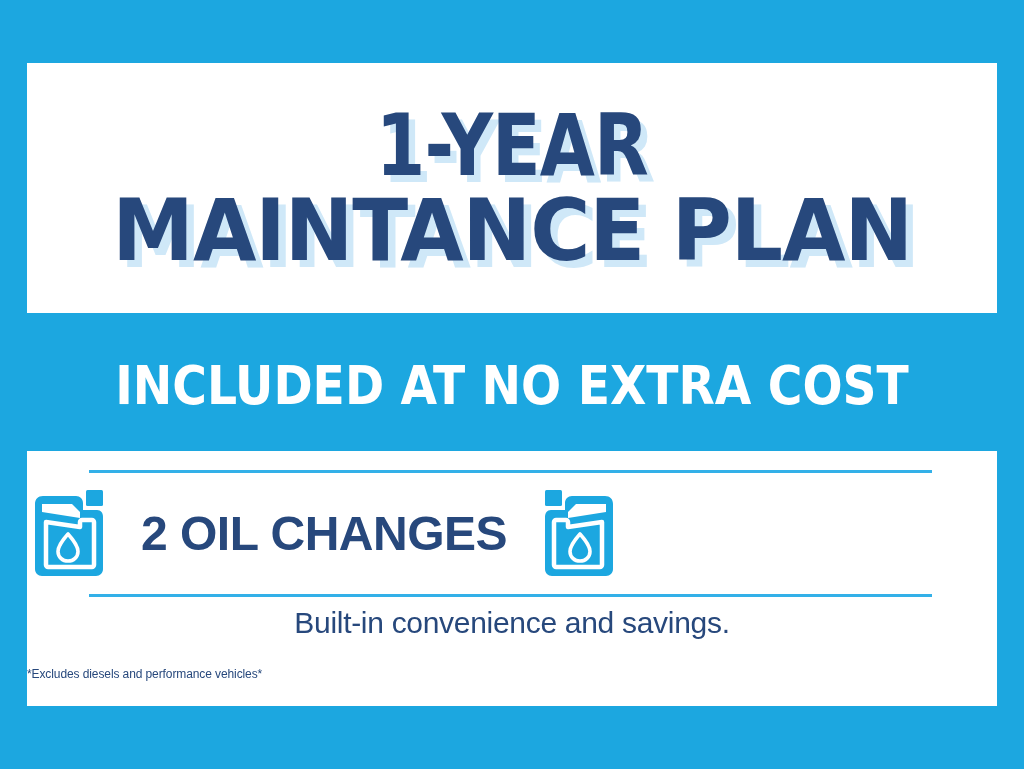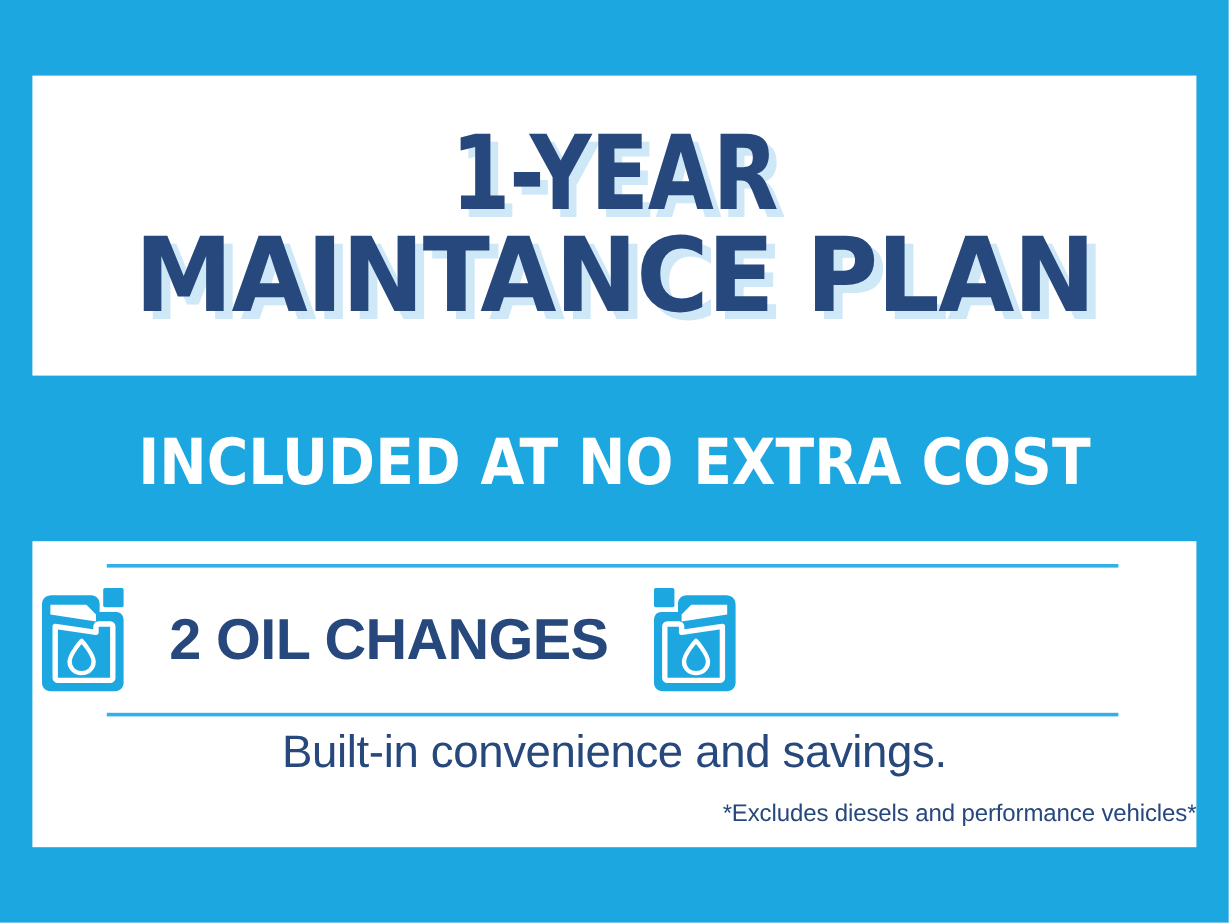--- a/index.html
+++ b/index.html
@@ -134,35 +134,35 @@
   
   .tagline {
     position: absolute;
     left: 0;
     top: 155px;
     width: 100%;
     text-align: center;
     color: #27487c;
     font-family: "Liberation Sans Narrow", "Liberation Sans", sans-serif;
     font-weight: normal;
-    font-size: 38px;
+    font-size: 30px;
     letter-spacing: -0.3px;
     white-space: nowrap;
   }
 
   .disclaimer {
     position: absolute;
     left: 0;
     top: 216px;
     width: 100%;
-    text-align: right;
+    text-align: left;
     color: #27487c;
     font-family: "Liberation Sans Narrow", "Liberation Sans", sans-serif;
     font-weight: normal;
-    font-size: 20px;
+    font-size: 12px;
     letter-spacing: -0.1px;
     white-space: nowrap;
   }
 </style>
 </head>
 <body>
 
 <div class="poster">
 
   <div class="headline-panel">

